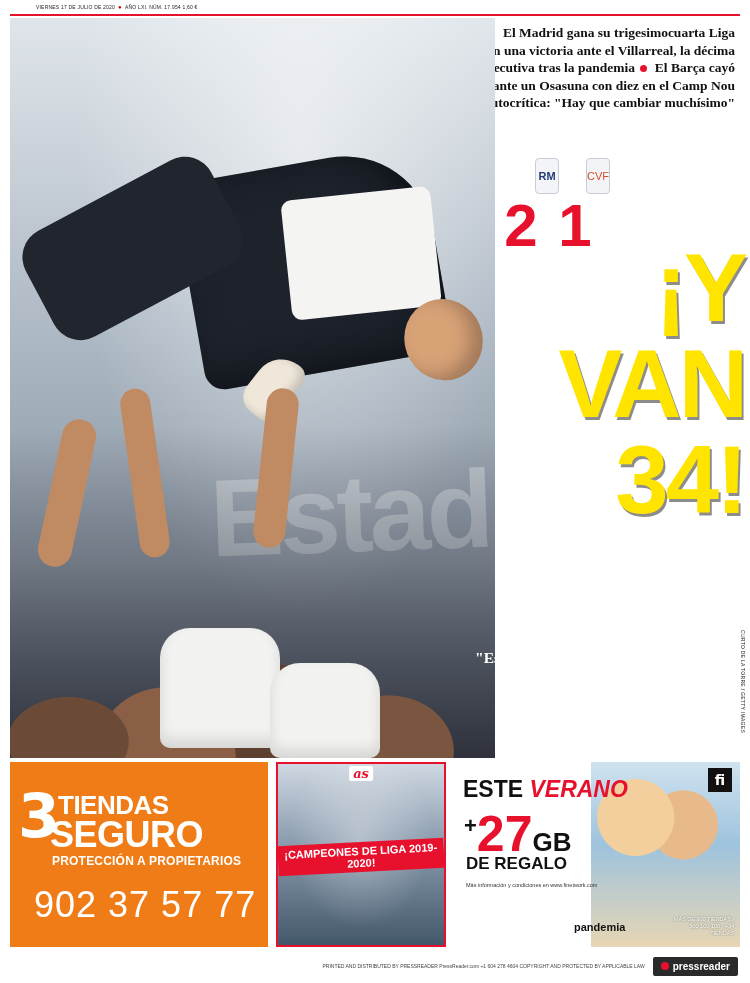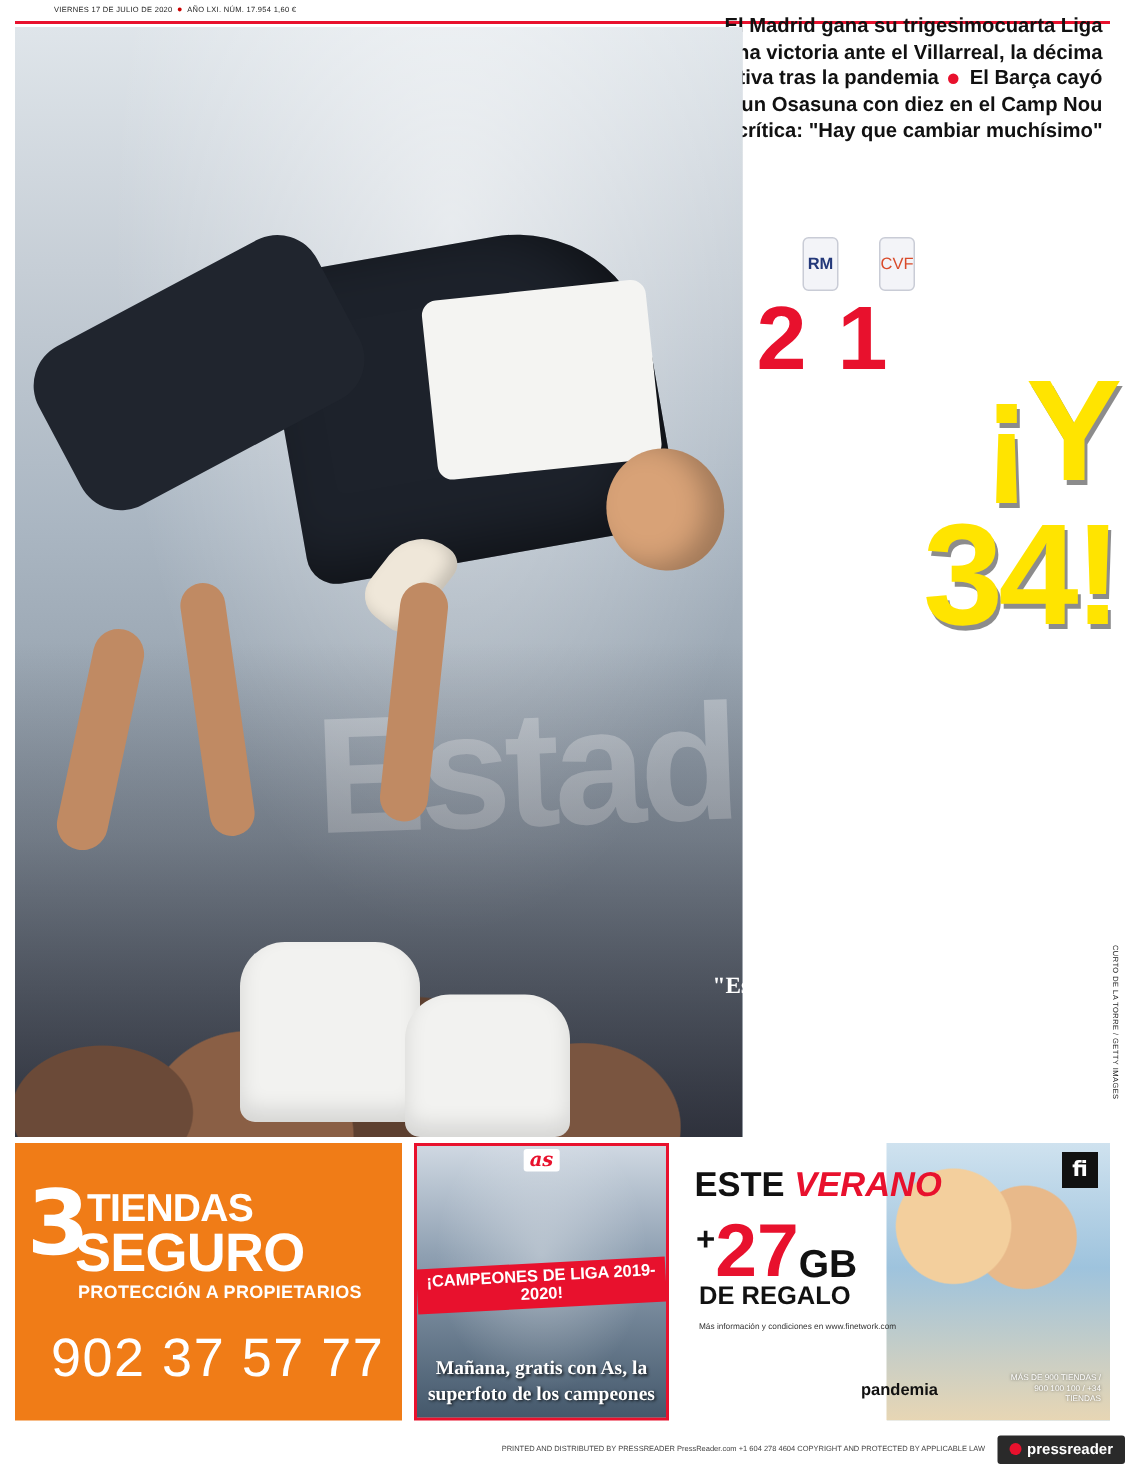--- a/index.html
+++ b/index.html
@@ -30,23 +30,23 @@
     font-style: italic;
     font-size: 112px;
     line-height: 104px;
     color: #e8112d;
     letter-spacing: -6px;
     padding-left: 46px;
   }
 
   
   .headlines {
-    position: absolute; top: 8px; left: 280px; width: 455px;
+    position: absolute; top: 24px; left: 280px; width: 455px;
     text-align: right;
-    font-family: Liberation Sans, sans-serif;
+    font-family: Liberation Serif, serif;
     font-size: 13.5px;
     line-height: 17.5px;
     color: #111;
     font-weight: bold;
   }
   .headlines .line { white-space: normal; }
   .dot {
     display: inline-block; width: 7px; height: 7px; border-radius: 50%;
     background: #e8112d; margin: 0 4px 0 2px; vertical-align: middle;
   }
@@ -266,21 +266,21 @@
   .ad-fi .rightnote {
     position: absolute; right: 6px; bottom: 10px; width: 64px;
     font-size: 5.5px; color: #fff; line-height: 7px; text-align: right;
     text-shadow: 0 0 2px rgba(0,0,0,.6);
   }
 
   
   .footer {
     position: absolute; left: 0; bottom: 0; width: 750px; height: 34px;
     background: #fff; display: flex; align-items: center; justify-content: flex-end;
-    padding-right: 0; gap: 8px;
+    padding-right: 12px; gap: 8px;
   }
   .pressreader {
     background: #2a2a2a; color: #fff; font-size: 10px; font-weight: bold;
     padding: 4px 8px; border-radius: 2px; display: flex; align-items: center; gap: 4px;
   }
   .pr-dot { width: 8px; height: 8px; background: #e8112d; border-radius: 50%; display:inline-block;}
   .footer-note { font-size: 5px; color: #444; line-height: 7px; text-align: right; }
   .footer-rule {
     position: absolute; left: 10px; right: 10px; bottom: 30px; height: 1px; background: #ccc;
   }
@@ -350,20 +350,21 @@
         </div>
     </div>
     <div class="numbers">
       <span>2</span>
       <span>1</span>
     </div>
   </div>
 
   <div class="big-head">
     <div>¡Y</div>
+    <div>VAN</div>
     <div>34!</div>
   </div>
 
   <div class="quote">
     <div class="name">Zidane</div>
     <div class="text">"Este título me pone más contento que la Champions"</div>
   </div>
 
   <div class="ads">
 
@@ -372,21 +373,20 @@
       <div class="brand1">TIENDAS</div>
       <div class="brand2">SEGURO</div>
       <div class="sub">PROTECCIÓN A PROPIETARIOS</div>
       <div class="phone">902 37 57 77</div>
     </div>
 
     <div class="ad-promo">
       <div class="team-photo"></div>
       <div class="badge-as">as</div>
       <div class="banner">¡CAMPEONES DE LIGA 2019-2020!</div>
-      <div class="promo-text">Mañana, gratis con As, la superfoto de los campeones</div>
     </div>
 
     <div class="ad-fi">
       <div class="beach"></div>
       <div class="fi-logo">fi</div>
       <div class="este">
         <span>ESTE</span>
         <span class="verano">VERANO</span>
       </div>
       <div class="gb">

